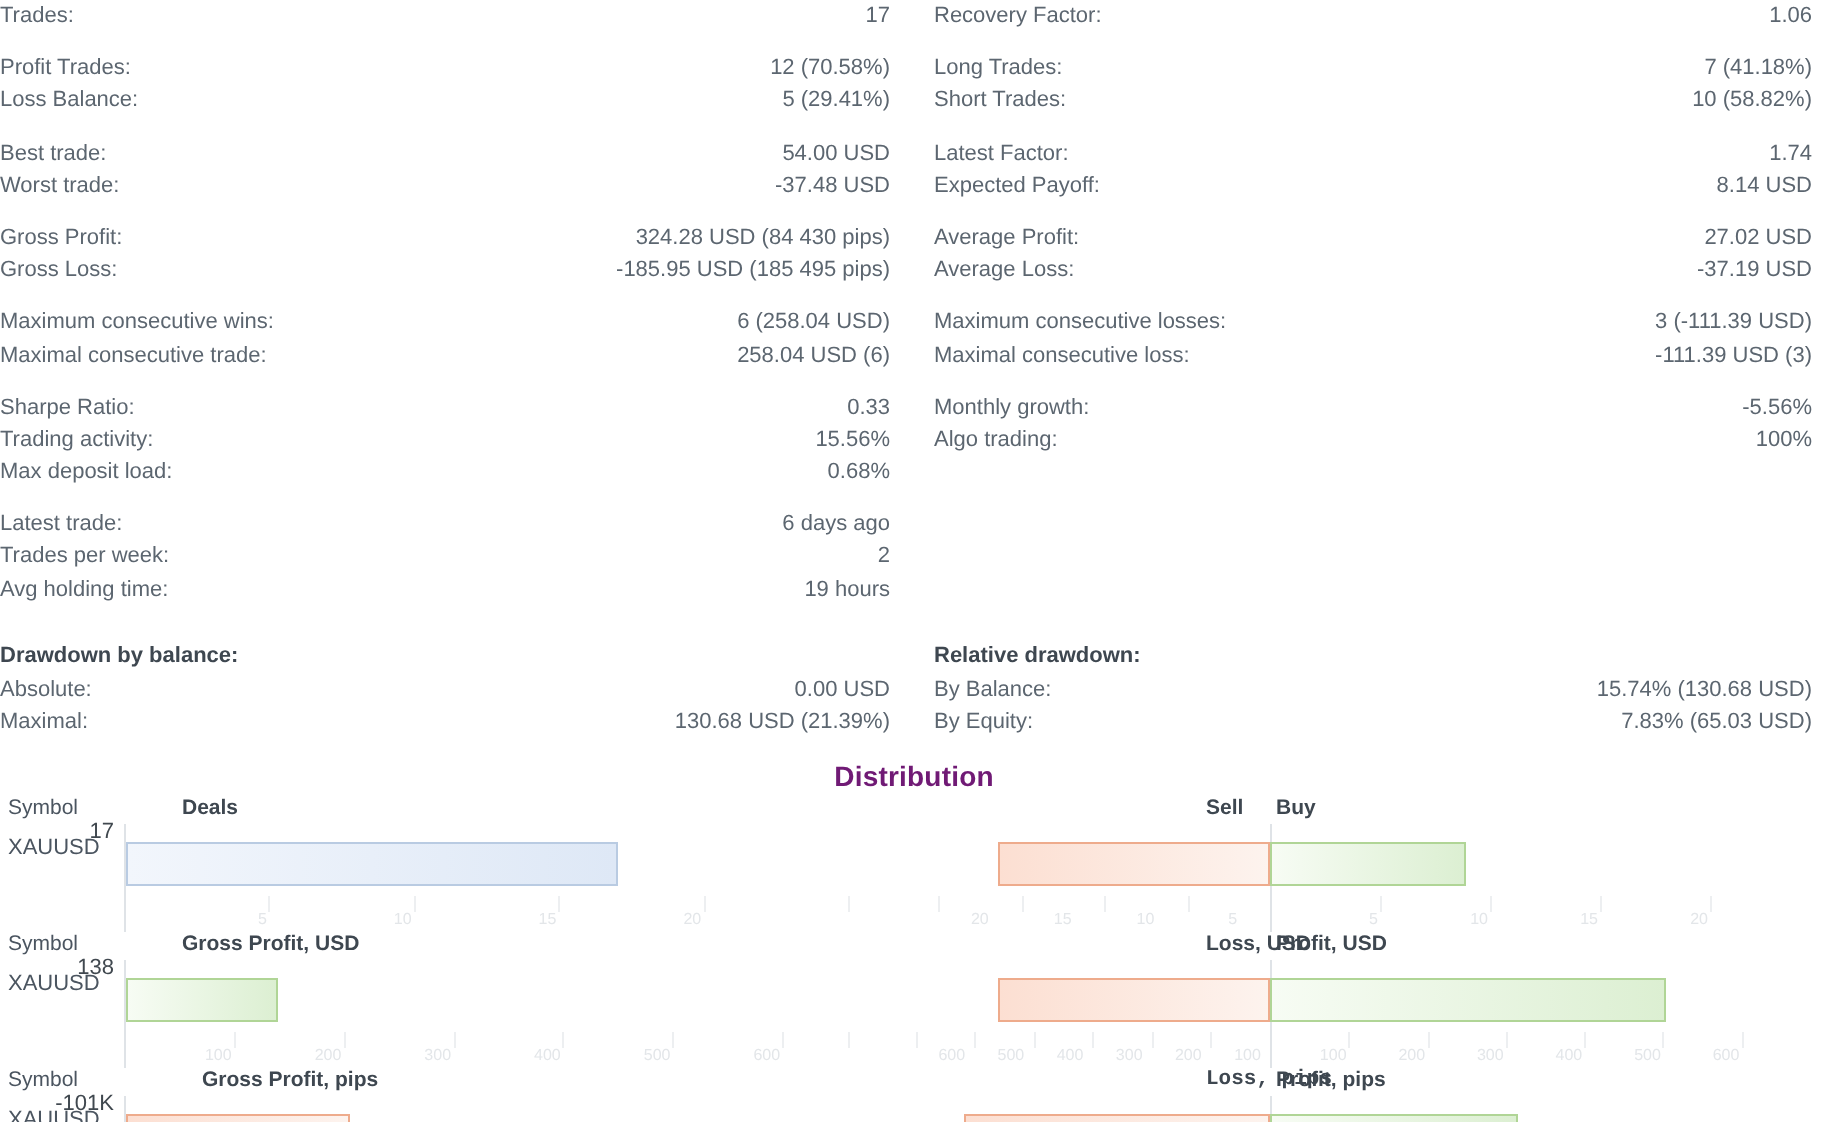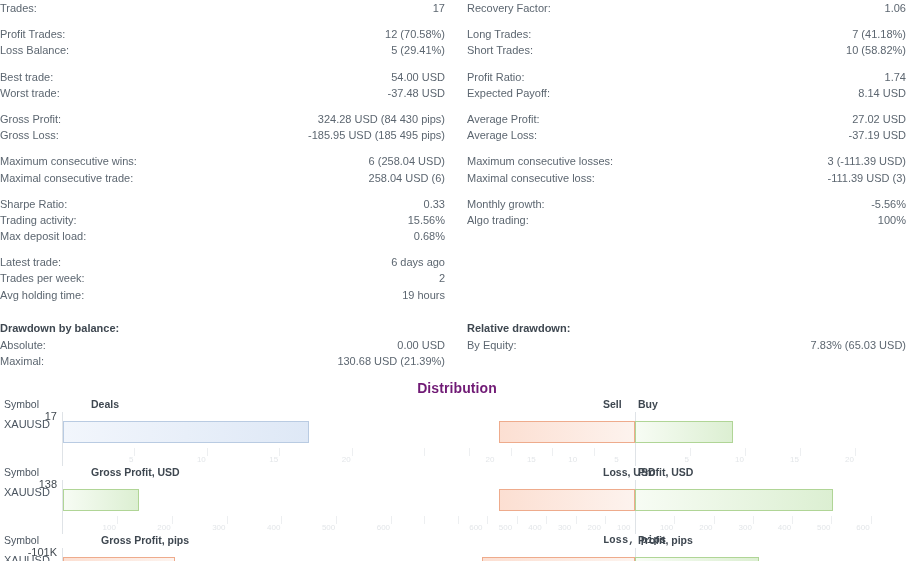--- a/index.html
+++ b/index.html
@@ -145,21 +145,21 @@
         <div class="srow">
           <span class="lbl">Long Trades:</span>
           <span class="val dim">7 (41.18%)</span>
         </div>
         <div class="srow">
           <span class="lbl">Short Trades:</span>
           <span class="val dim">10 (58.82%)</span>
         </div>
         <div class="gap"></div>
         <div class="srow">
-          <span class="lbl">Profit Ratio:</span>
+          <span class="lbl">Latest Factor:</span>
           <span class="val dim">1.74</span>
         </div>
         <div class="srow">
           <span class="lbl">Expected Payoff:</span>
           <span class="val blue">8.14 USD</span>
         </div>
         <div class="gap"></div>
         <div class="srow">
           <span class="lbl">Average Profit:</span>
           <span class="val blue">27.02 USD</span>
@@ -199,20 +199,24 @@
           </div>
           <div class="srow">
             <span class="lbl">Maximal:</span>
             <span class="val red">130.68 USD (21.39%)</span>
           </div>
         </div>
     </div>
     <div class="dd-col right">
       <div class="dd-head">Relative drawdown:</div>
       <div id="dd-right">
+          <div class="srow">
+            <span class="lbl">By Balance:</span>
+            <span class="val red">15.74% (130.68 USD)</span>
+          </div>
           <div class="srow">
             <span class="lbl">By Equity:</span>
             <span class="val red">7.83% (65.03 USD)</span>
           </div>
         </div>
     </div>
   </div>
 
   <div class="dist-title">Distribution</div>
   <div id="dist-charts">

